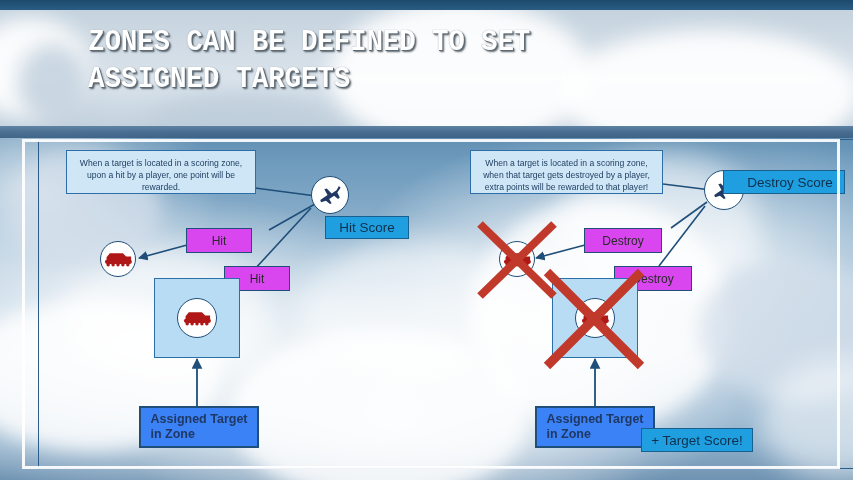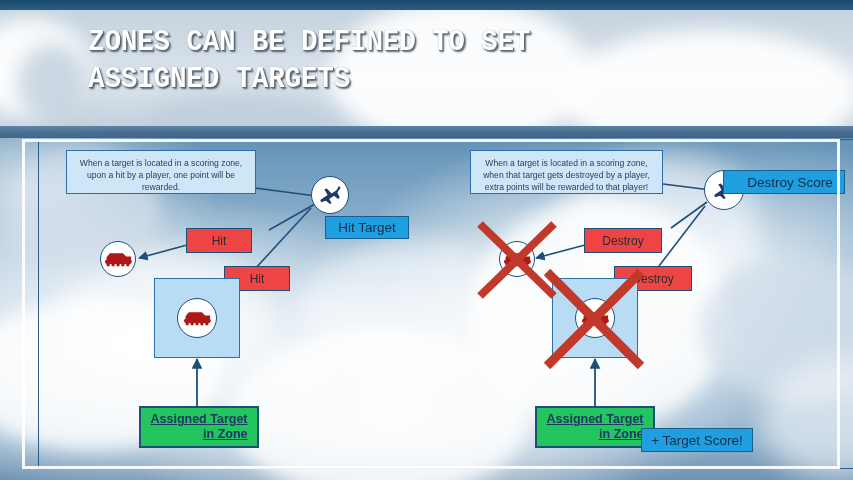--- a/index.html
+++ b/index.html
@@ -41,27 +41,27 @@
   
   .panel{position:absolute;left:38px;top:139px;width:818px;height:330px;
     border:1.5px solid #2b5c8a;box-sizing:border-box;}
   .panel-inner{position:absolute;inset:0;overflow:hidden;}
   .panel-white{position:absolute;left:22px;top:139px;width:818px;height:330px;
     border:3px solid rgba(255,255,255,.92);box-sizing:border-box;pointer-events:none;}
   
   .infobox{position:absolute;background:#cfe6f7;border:1px solid #2e6ea8;
     color:#1b3a5c;font-size:8.6px;line-height:1.42;text-align:center;
     padding:6px 7px;box-sizing:border-box;white-space:pre-line;}
-  .wbox{position:absolute;background:#ef4444;border:1.6px solid #1f4e79;
+  .wbox{position:absolute;background:#d946ef;border:1.6px solid #1f4e79;
     color:#2b2b2b;font-size:12px;text-align:left;display:flex;
     align-items:center;justify-content:center;box-sizing:border-box;}
-  .navybox{position:absolute;background:#22c55e;border:2px solid #1f4e79;
-    color:#1f3864;font-size:12.5px;font-weight:bold;text-align:right;
+  .navybox{position:absolute;background:#3b82f6;border:2px solid #1f4e79;
+    color:#1f3864;font-size:12.5px;font-weight:bold;text-align:left;
     display:flex;align-items:center;justify-content:center;
-    box-sizing:border-box;white-space:pre-line;line-height:1.2;text-decoration:underline;}
+    box-sizing:border-box;white-space:pre-line;line-height:1.2;}
   .bluebadge{position:absolute;background:#1f9fe0;border:1.6px solid #17608f;
     color:#10304d;font-size:13.5px;text-align:center;display:flex;
     align-items:center;justify-content:center;box-sizing:border-box;}
   .zone{position:absolute;background:#b9dcf5;border:1.6px solid #2b6fa8;
     box-sizing:border-box;}
   .circle{position:absolute;background:#ffffff;border:1.8px solid #1f4e79;
     border-radius:50%;box-sizing:border-box;display:flex;
     align-items:center;justify-content:center;}
   svg.layer{position:absolute;left:0;top:0;width:818px;height:330px;overflow:visible;}
   .tgt{width:34px;height:18px;}
@@ -139,21 +139,21 @@
       <div class="infobox" style="left:27px;top:10px;width:190px;height:44px;">When a target is located in a scoring zone,
 upon a hit by a player, one point will be
 rewarded.</div>
 
       <div class="circle" style="left:272px;top:36px;width:38px;height:38px;">
         <svg class="jet" viewBox="0 0 32 32">
           <path fill="#1f3864" d="M4 22 L13 16 L9 9 L12 8 L18 14 L24 10 L27 5 L29 7 L25 13 L28 19 L26 21 L21 17 L15 21 L18 26 L16 27 L11 23 L5 25 Z"></path>
         </svg>
       </div>
 
-      <div class="bluebadge" style="left:286px;top:76px;width:84px;height:23px;">Hit Target</div>
+      <div class="bluebadge" style="left:286px;top:76px;width:84px;height:23px;">Hit Score</div>
 
       <div class="wbox" style="left:147px;top:88px;width:66px;height:25px;">Hit</div>
 
       <div class="wbox" style="left:185px;top:126px;width:66px;height:25px;">Hit</div>
 
       <div class="circle" style="left:61px;top:101px;width:36px;height:36px;">
         <svg class="tgt" viewBox="0 0 40 22">
           <path fill="#b01818" d="M6 9 L10 4 L26 4 L30 8 L36 8 L36 13 L6 13 Z"></path>
           <rect x="4" y="12" width="33" height="5" rx="2.5" fill="#b01818"></rect>
           <circle cx="8" cy="18" r="2.1" fill="#b01818"></circle>

